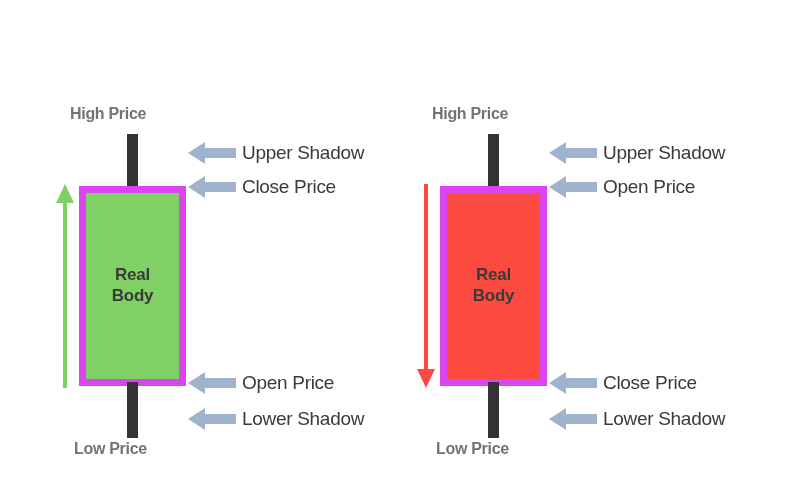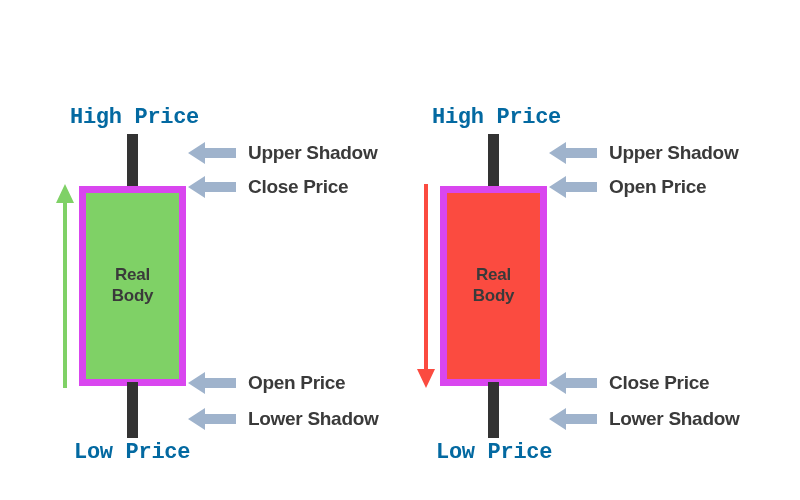--- a/index.html
+++ b/index.html
@@ -48,45 +48,44 @@
     pointer-events: none;
   }
   .body-label span { display: block; }
 
   
   .dir-arrow { position: absolute; }
 
   
   .endpoint-label {
     position: absolute;
-    font-size: 22px;
+    font-size: 16px;
     font-weight: bold;
-    color: #0369a1;
+    color: #737373;
     white-space: nowrap;
     letter-spacing: -0.3px;
-    font-family: Liberation Mono, monospace;
   }
 
   
   .callout {
     position: absolute;
     display: flex;
     align-items: center;
     white-space: nowrap;
   }
   .callout .block-arrow {
     flex: 0 0 auto;
     width: 48px;
     height: 26px;
     display: block;
   }
   .callout .callout-text {
-    margin-left: 12px;
+    margin-left: 6px;
     font-size: 19px;
-    font-weight: bold;
+    font-weight: normal;
     color: #3A3A3A;
     letter-spacing: -0.3px;
   }
 </style>
 </head>
 <body>
 
 <div id="canvas">
 
   <div class="candle-group">

